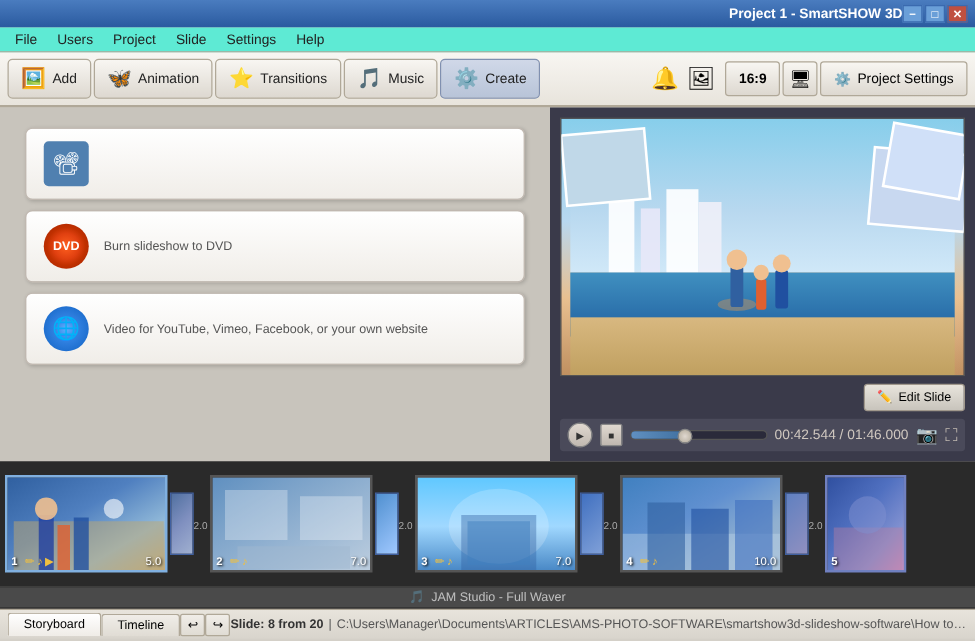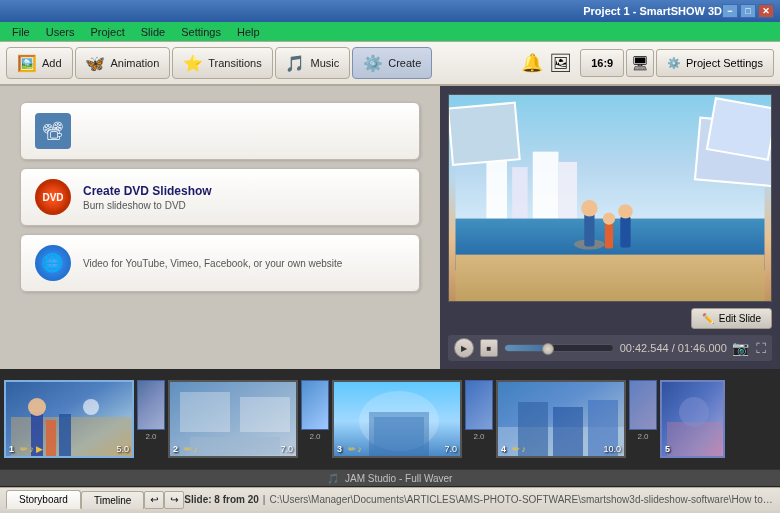--- a/index.html
+++ b/index.html
@@ -32,21 +32,21 @@
       border: 1px solid #3a6aaf;
       color: white;
       font-size: 9px;
       display: flex; align-items: center; justify-content: center;
       cursor: pointer;
     }
     #title-bar .win-btn.close { background: #c05040; }
 
     
     #menu-bar {
-      background: #22c55e;
+      background: #5eead4;
       height: 20px;
       display: flex;
       align-items: center;
       padding: 0 4px;
       border-bottom: 1px solid #b0a898;
     }
     .menu-item {
       padding: 2px 8px;
       font-size: 11px;
       color: #222;
@@ -383,22 +383,22 @@
       text-overflow: ellipsis;
       white-space: nowrap;
     }
     .slide-count { font-size: 10px; color: #333; font-weight: bold; }
 
     
     .transition-marker {
       width: 30px;
       height: 78px;
       display: flex;
-      flex-direction: column;
-      align-items: center;
+      align-items: center;
+      justify-content: center;
       flex-shrink: 0;
     }
     .trans-thumb {
       width: 28px;
       height: 50px;
       background: linear-gradient(135deg, #5070a0 0%, #8090c0 50%, #a0b0d0 100%);
       border: 1px solid #4060a0;
     }
     .trans-num {
       font-size: 8px;
@@ -461,21 +461,20 @@
 
 <div id="main-content">
 
   <div id="left-panel">
     <div class="create-option">
       <div class="video-icon">📽</div>
     </div>
     <div class="create-option">
       <div class="dvd-icon">DVD</div>
       <div class="opt-text">
-        <h3>Create DVD Slideshow</h3>
         <p>Burn slideshow to DVD</p>
       </div>
     </div>
     <div class="create-option">
       <div class="globe-icon">🌐</div>
       <div class="opt-text">
         <p>Video for YouTube, Vimeo, Facebook, or your own website</p>
       </div>
     </div>
   </div>

